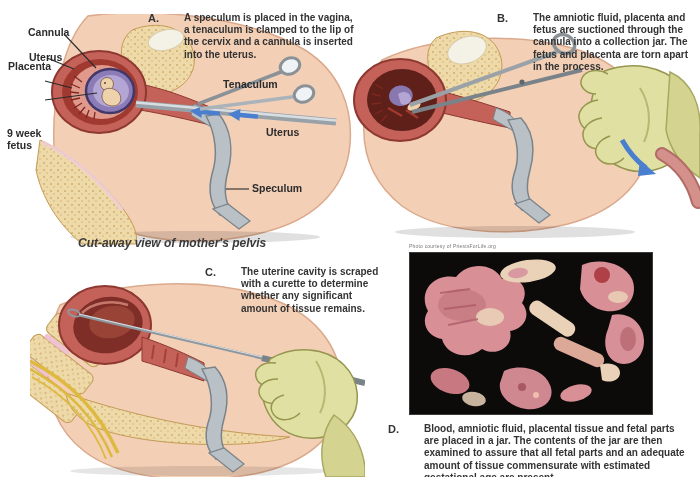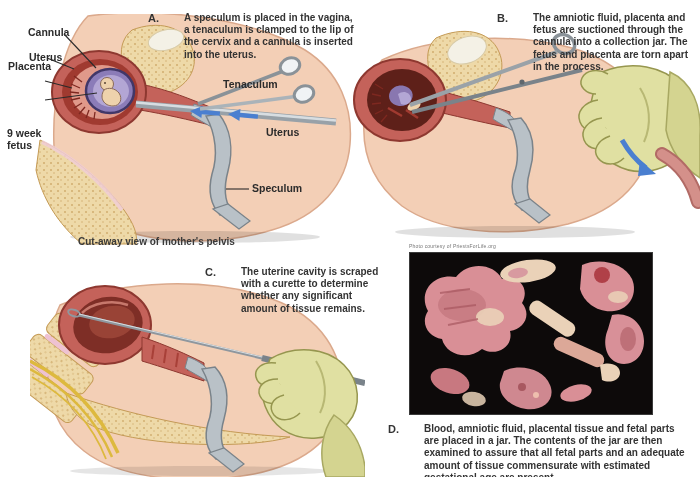--- a/index.html
+++ b/index.html
@@ -7,21 +7,21 @@
     position:relative;width:700px;height:477px;background:#ffffff;
     font-family:"Liberation Sans",sans-serif;overflow:hidden;color:var(--text,#333);
   }
   .abs{position:absolute;}
   svg{display:block;}
   .textblock{display:flex;font-weight:bold;font-size:10px;line-height:1.22;color:#333;}
   .textblock .letter{flex:0 0 16px;font-size:11px;}
   .textblock .body{flex:1;margin-left:20px;}
   .anat-label{position:absolute;font-weight:bold;font-size:10.5px;color:#2b2b2b;line-height:1.15;white-space:nowrap;}
   .anat-label.wrap{white-space:normal;}
-  .caption{position:absolute;font-weight:bold;font-size:10px;color:#3a3a3a;}
+  .caption{position:absolute;font-weight:bold;font-size:12px;color:#3a3a3a;font-style:italic;}
   .credit{position:absolute;font-size:5px;color:#777;letter-spacing:0.2px;}
   .photo{position:absolute;border:1px solid #3a3a3a;background:var(--photo_bg,#0d0a0a);}
 </style>
 </head>
 <body>
 
 <div class="canvas">
 
   <svg class="abs" style="left:0;top:14;" width="355" height="232" viewBox="0 0 355 232">
     <defs>

